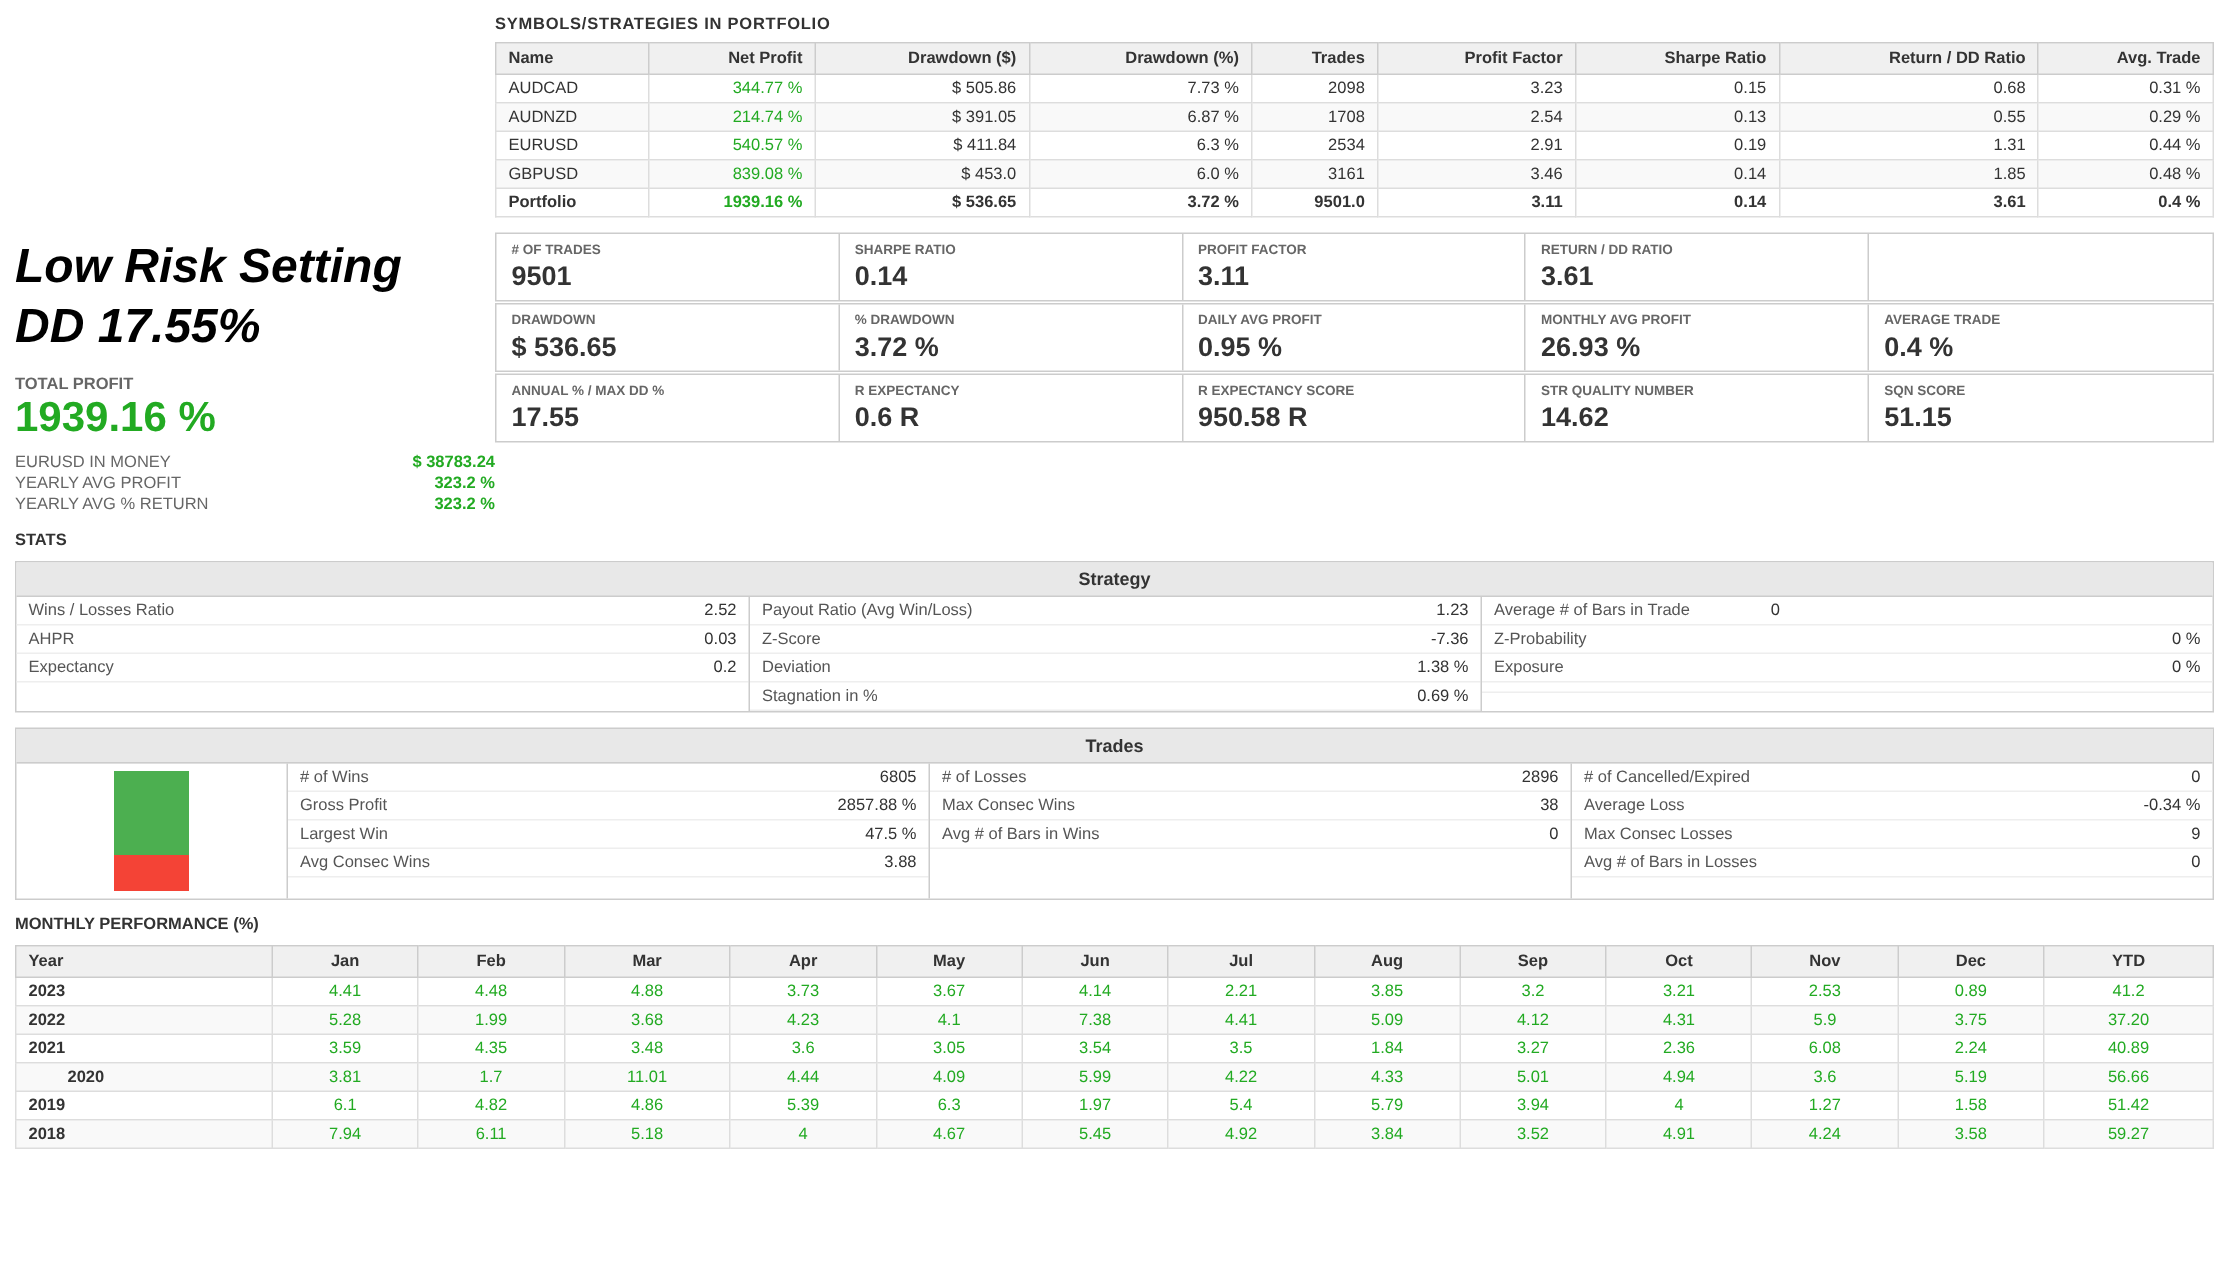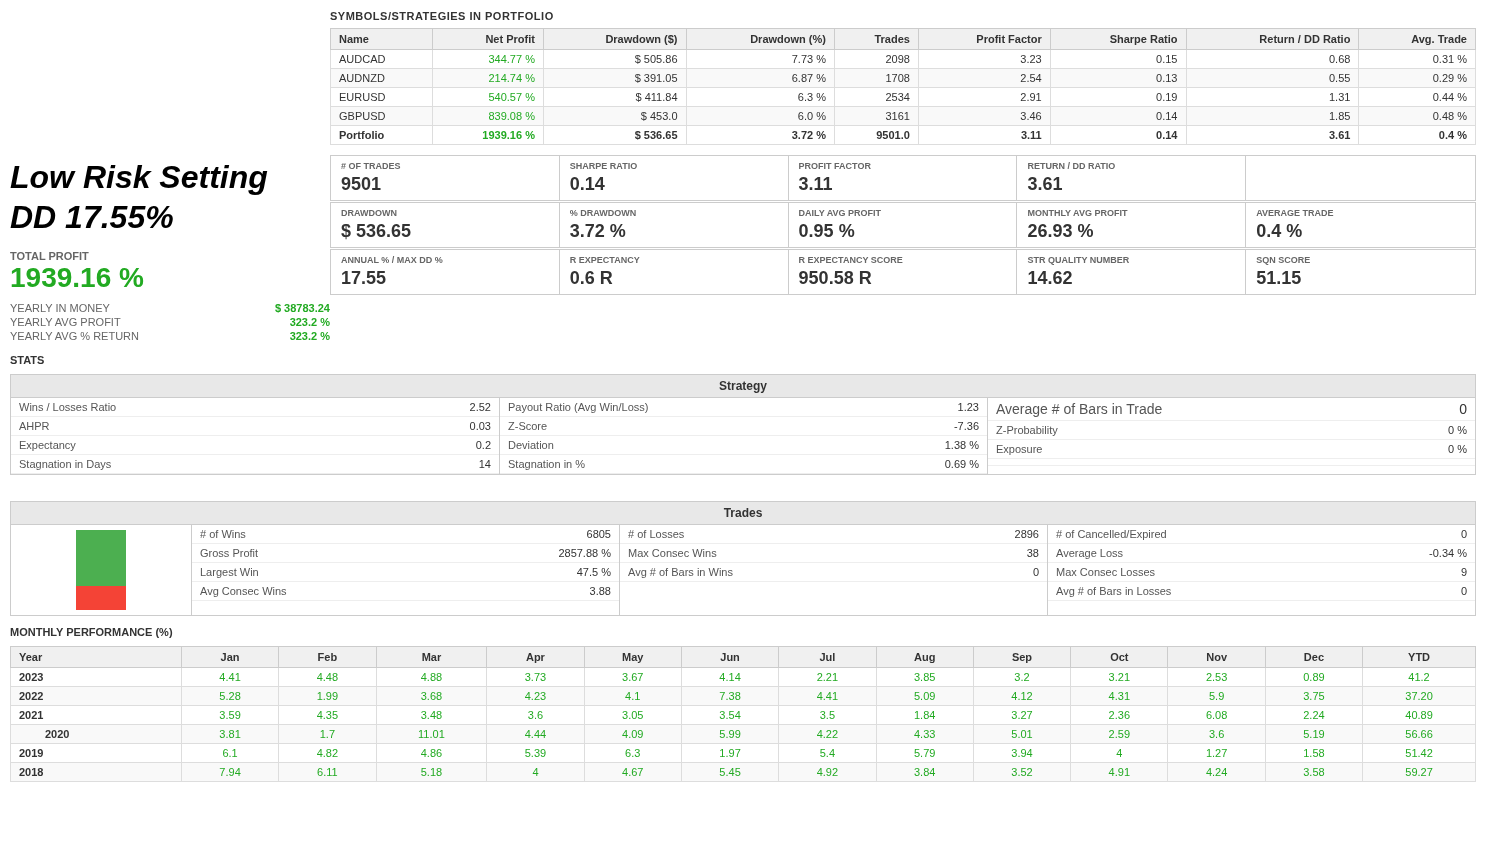--- a/index.html
+++ b/index.html
@@ -28,21 +28,21 @@
     
     .profit-details { margin-top: 8px; }
     .profit-detail-row { display: flex; justify-content: space-between; font-size: 11px; margin-bottom: 2px; }
     .profit-detail-label { color: #666; }
     .profit-detail-value { color: #22aa22; font-weight: bold; }
     
     
     .stats-section { margin-top: 10px; }
     .stats-section-title { font-size: 11px; font-weight: bold; margin-bottom: 8px; }
     
-    .strategy-box { border: 1px solid #ccc; margin-bottom: 26px; }
+    .strategy-box { border: 1px solid #ccc; margin-bottom: 10px; }
     .strategy-header { background: #e8e8e8; text-align: center; padding: 4px; font-size: 12px; font-weight: bold; border-bottom: 1px solid #ccc; }
     
     
     .trades-box { border: 1px solid #ccc; margin-bottom: 10px; }
     .trades-header { background: #e8e8e8; text-align: center; padding: 4px; font-size: 12px; font-weight: bold; border-bottom: 1px solid #ccc; }
     
     
     .monthly-section { margin-top: 10px; }
     .monthly-title { font-size: 11px; font-weight: bold; margin-bottom: 8px; }
     
@@ -140,21 +140,21 @@
     <div class="top-left">
       <div class="low-risk-title">Low Risk Setting</div>
       <div class="low-risk-title">DD 17.55%</div>
 
       <div class="profit-box">
         <div class="total-profit-label">TOTAL PROFIT</div>
         <div class="total-profit-value">1939.16 %</div>
 
         <div class="profit-details">
           <div class="profit-detail-row">
-            <span class="profit-detail-label">YEARLY IN MONEY</span>
+            <span class="profit-detail-label">EURUSD IN MONEY</span>
             <span class="profit-detail-value">$ 38783.24</span>
           </div>
           <div class="profit-detail-row">
             <span class="profit-detail-label">YEARLY AVG PROFIT</span>
             <span class="profit-detail-value">323.2 %</span>
           </div>
           <div class="profit-detail-row">
             <span class="profit-detail-label">YEARLY AVG % RETURN</span>
             <span class="profit-detail-value">323.2 %</span>
           </div>
@@ -240,45 +240,41 @@
               <span style="text-align: right; min-width: 60px;">2.52</span>
             </div>
             <div style="display: flex; justify-content: space-between; align-items: center; padding: 3px 8px; border-bottom: 1px solid rgb(238, 238, 238); font-size: 11px;">
               <span style="color: rgb(85, 85, 85);">AHPR</span>
               <span style="text-align: right; min-width: 60px;">0.03</span>
             </div>
             <div style="display: flex; justify-content: space-between; align-items: center; padding: 3px 8px; border-bottom: 1px solid rgb(238, 238, 238); font-size: 11px;">
               <span style="color: rgb(85, 85, 85);">Expectancy</span>
               <span style="text-align: right; min-width: 60px;">0.2</span>
             </div>
-            <div style="display: flex; justify-content: space-between; align-items: center; padding: 3px 8px; border-bottom: 1px solid rgb(238, 238, 238); font-size: 11px;">
-              <span style="color: rgb(85, 85, 85);">Stagnation in Days</span>
-              <span style="text-align: right; min-width: 60px;">14</span>
-            </div>
           </div>
           <div style="border-left: 1px solid rgb(204, 204, 204);">
             <div style="display: flex; justify-content: space-between; align-items: center; padding: 3px 8px; border-bottom: 1px solid rgb(238, 238, 238); font-size: 11px;">
               <span style="color: rgb(85, 85, 85);">Payout Ratio (Avg Win/Loss)</span>
               <span style="text-align: right; min-width: 60px;">1.23</span>
             </div>
             <div style="display: flex; justify-content: space-between; align-items: center; padding: 3px 8px; border-bottom: 1px solid rgb(238, 238, 238); font-size: 11px;">
               <span style="color: rgb(85, 85, 85);">Z-Score</span>
               <span style="text-align: right; min-width: 60px;">-7.36</span>
             </div>
             <div style="display: flex; justify-content: space-between; align-items: center; padding: 3px 8px; border-bottom: 1px solid rgb(238, 238, 238); font-size: 11px;">
               <span style="color: rgb(85, 85, 85);">Deviation</span>
               <span style="text-align: right; min-width: 60px;">1.38 %</span>
             </div>
             <div style="display: flex; justify-content: space-between; align-items: center; padding: 3px 8px; border-bottom: 1px solid rgb(238, 238, 238); font-size: 11px;">
               <span style="color: rgb(85, 85, 85);">Stagnation in %</span>
               <span style="text-align: right; min-width: 60px;">0.69 %</span>
             </div>
           </div>
           <div style="border-left: 1px solid rgb(204, 204, 204);">
-            <div style="display: flex; justify-content: space-between; align-items: center; padding: 3px 8px; border-bottom: 1px solid rgb(238, 238, 238); font-size: 14px;">
+            <div style="display: flex; justify-content: flex-start; align-items: center; padding: 3px 8px; border-bottom: 1px solid rgb(238, 238, 238); font-size: 11px;">
               <span style="color: rgb(85, 85, 85);">Average # of Bars in Trade</span>
               <span style="text-align: right; min-width: 60px;">0</span>
             </div>
             <div style="display: flex; justify-content: space-between; align-items: center; padding: 3px 8px; border-bottom: 1px solid rgb(238, 238, 238); font-size: 11px;">
               <span style="color: rgb(85, 85, 85);">Z-Probability</span>
               <span style="text-align: right; min-width: 60px;">0 %</span>
             </div>
             <div style="display: flex; justify-content: space-between; align-items: center; padding: 3px 8px; border-bottom: 1px solid rgb(238, 238, 238); font-size: 11px;">
               <span style="color: rgb(85, 85, 85);">Exposure</span>
               <span style="text-align: right; min-width: 60px;">0 %</span>
@@ -425,21 +421,21 @@
             <td style="font-weight: bold; padding-left: 34px;">2020</td>
             <td style="color: rgb(34, 170, 34);">3.81</td>
             <td style="color: rgb(34, 170, 34);">1.7</td>
             <td style="color: rgb(34, 170, 34);">11.01</td>
             <td style="color: rgb(34, 170, 34);">4.44</td>
             <td style="color: rgb(34, 170, 34);">4.09</td>
             <td style="color: rgb(34, 170, 34);">5.99</td>
             <td style="color: rgb(34, 170, 34);">4.22</td>
             <td style="color: rgb(34, 170, 34);">4.33</td>
             <td style="color: rgb(34, 170, 34);">5.01</td>
-            <td style="color: rgb(34, 170, 34);">2.59</td>
+            <td style="color: rgb(34, 170, 34);">4.94</td>
             <td style="color: rgb(34, 170, 34);">3.6</td>
             <td style="color: rgb(34, 170, 34);">5.19</td>
             <td style="color: rgb(34, 170, 34);">56.66</td>
           </tr>
           <tr>
             <td style="font-weight: bold;">2019</td>
             <td style="color: rgb(34, 170, 34);">6.1</td>
             <td style="color: rgb(34, 170, 34);">4.82</td>
             <td style="color: rgb(34, 170, 34);">4.86</td>
             <td style="color: rgb(34, 170, 34);">5.39</td>

